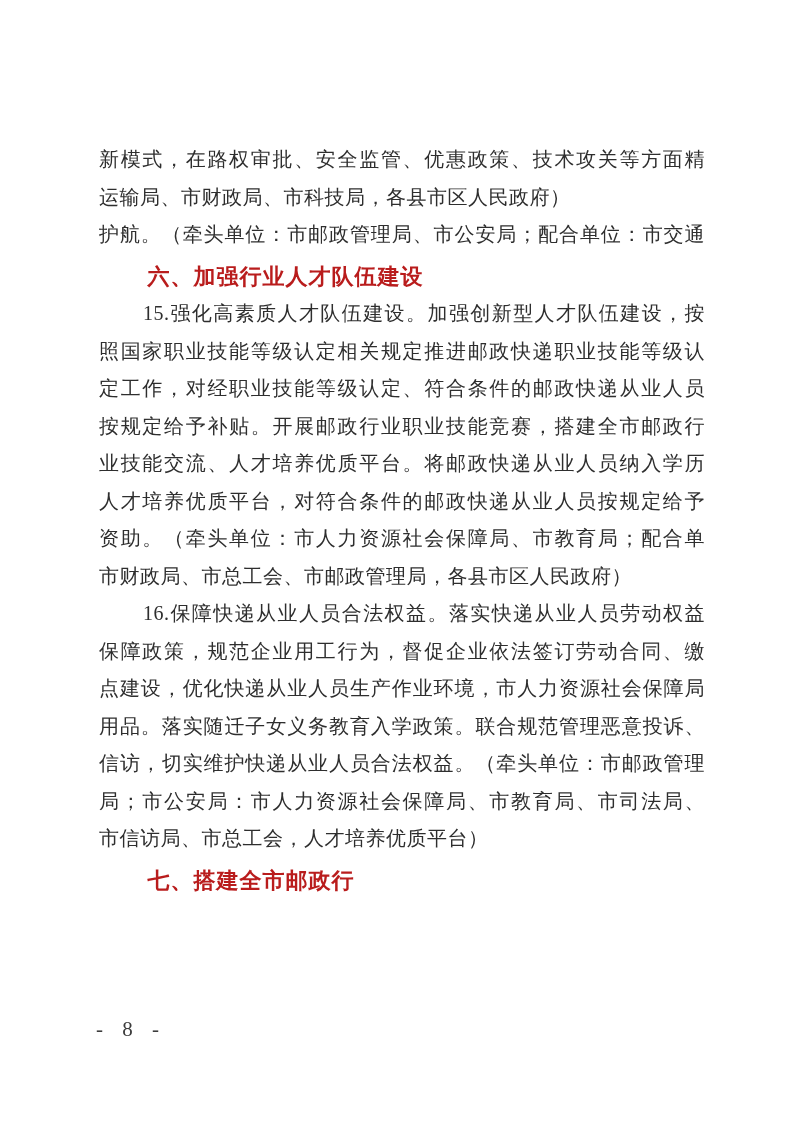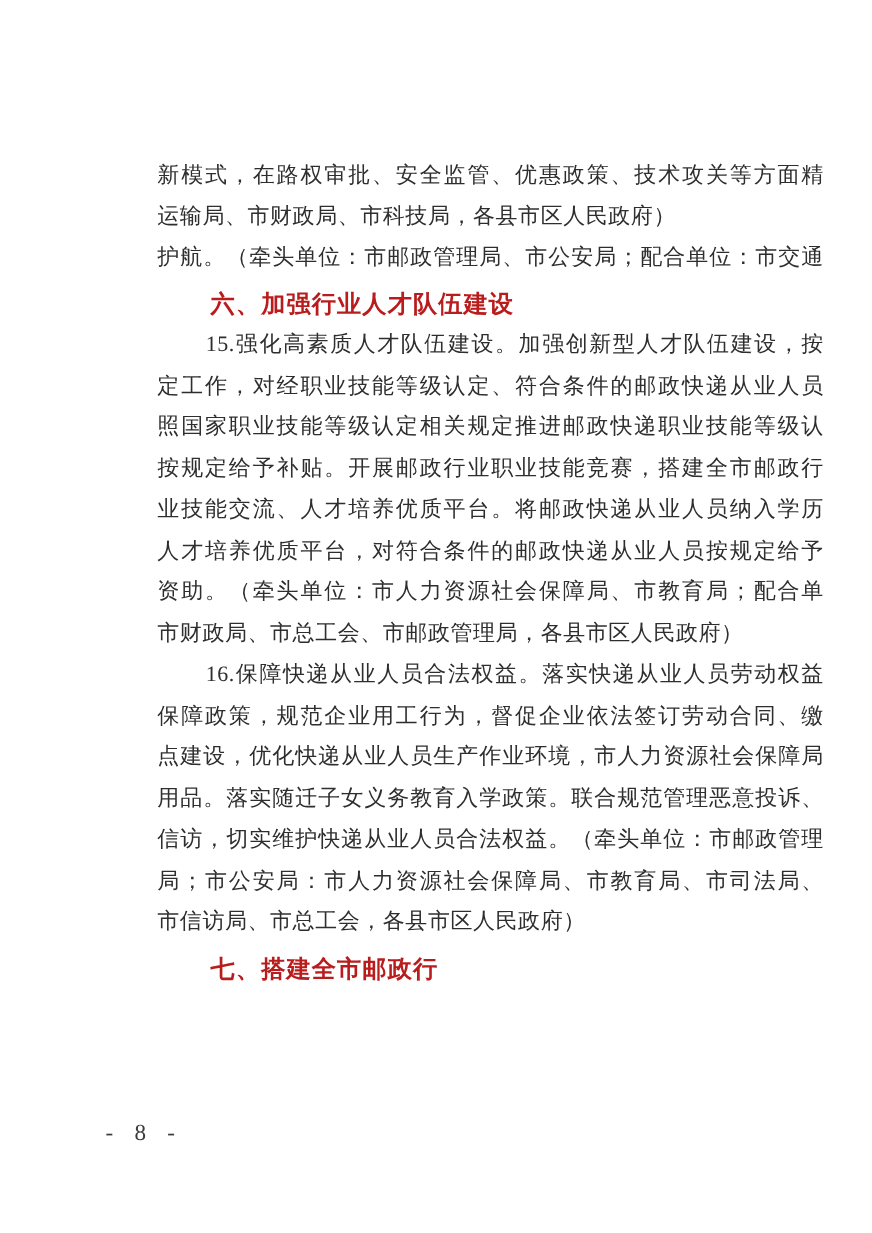--- a/index.html
+++ b/index.html
@@ -15,21 +15,20 @@
     background: #ffffff;
     overflow: hidden;
     font-family: "Liberation Serif", serif;
   }
   .doc-body {
     position: absolute;
     left: 99px;
     top: 141px;
     width: 606px;
     color: #2e2e2e;
-    margin-left: 44px;
   }
   .doc-para {
     margin: 0;
     padding: 0;
   }
   .doc-line {
     height: 37.5px;
     line-height: 37.5px;
     font-size: 20px;
     letter-spacing: 0.5px;
@@ -72,33 +71,33 @@
 <div class="page">
   <div class="doc-body">
       <div class="doc-para">
         <div class="doc-line">新模式，在路权审批、安全监管、优惠政策、技术攻关等方面精</div>
         <div class="doc-line last">运输局、市财政局、市科技局，各县市区人民政府）</div>
         <div class="doc-line">护航。（牵头单位：市邮政管理局、市公安局；配合单位：市交通</div>
       </div>
       <div class="doc-heading">六、加强行业人才队伍建设</div>
       <div class="doc-para">
         <div class="doc-line indent">15.强化高素质人才队伍建设。加强创新型人才队伍建设，按</div>
+        <div class="doc-line">照国家职业技能等级认定相关规定推进邮政快递职业技能等级认</div>
         <div class="doc-line">定工作，对经职业技能等级认定、符合条件的邮政快递从业人员</div>
-        <div class="doc-line">照国家职业技能等级认定相关规定推进邮政快递职业技能等级认</div>
         <div class="doc-line">按规定给予补贴。开展邮政行业职业技能竞赛，搭建全市邮政行</div>
         <div class="doc-line">业技能交流、人才培养优质平台。将邮政快递从业人员纳入学历</div>
         <div class="doc-line">人才培养优质平台，对符合条件的邮政快递从业人员按规定给予</div>
         <div class="doc-line">资助。（牵头单位：市人力资源社会保障局、市教育局；配合单位：</div>
         <div class="doc-line last">市财政局、市总工会、市邮政管理局，各县市区人民政府）</div>
       </div>
       <div class="doc-para">
         <div class="doc-line indent">16.保障快递从业人员合法权益。落实快递从业人员劳动权益</div>
         <div class="doc-line">保障政策，规范企业用工行为，督促企业依法签订劳动合同、缴</div>
         <div class="doc-line">点建设，优化快递从业人员生产作业环境，市人力资源社会保障局</div>
         <div class="doc-line">用品。落实随迁子女义务教育入学政策。联合规范管理恶意投诉、</div>
         <div class="doc-line">信访，切实维护快递从业人员合法权益。（牵头单位：市邮政管理</div>
         <div class="doc-line">局；市公安局：市人力资源社会保障局、市教育局、市司法局、</div>
-        <div class="doc-line last">市信访局、市总工会，各县市区人民政府）</div>
+        <div class="doc-line last">市信访局、市总工会，人才培养优质平台）</div>
       </div>
       <div class="doc-heading">七、搭建全市邮政行</div>
     </div>
   <div class="page-number">- 8 -</div>
 </div>
 
 </body></html>

